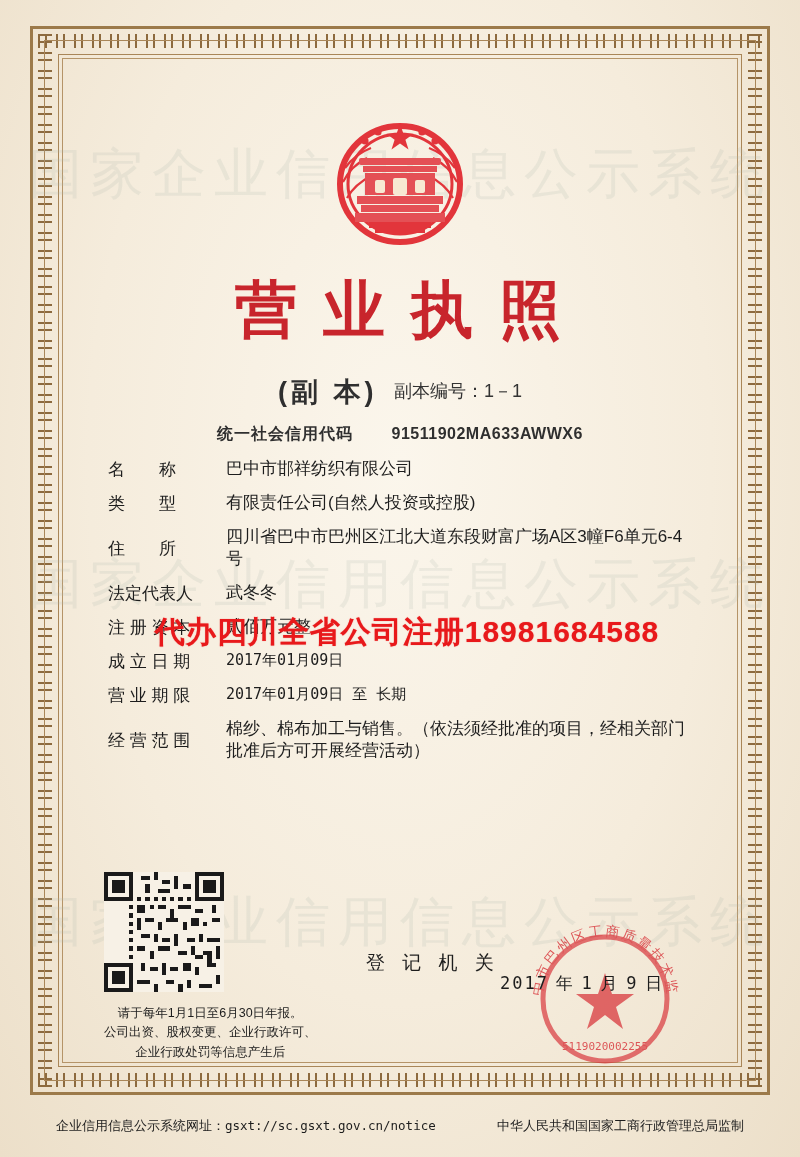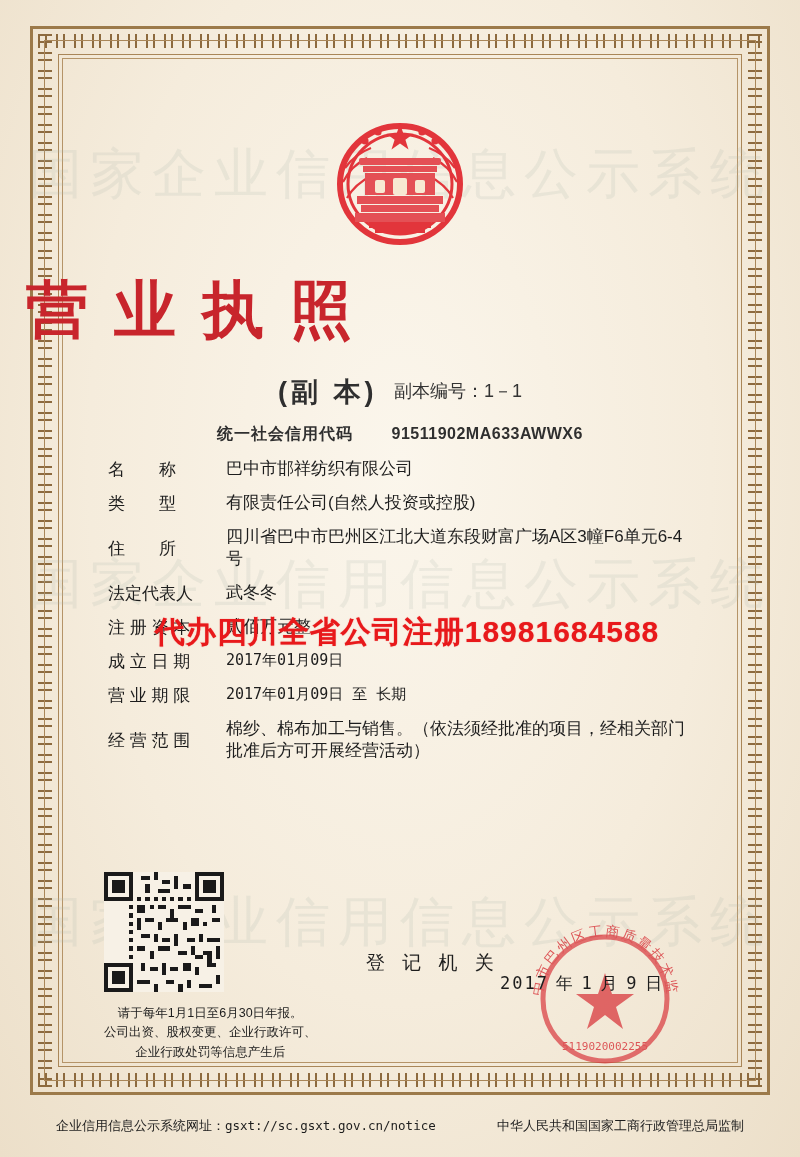--- a/index.html
+++ b/index.html
@@ -90,20 +90,21 @@
     top: 108px;
     transform: translateX(-50%);
     width: 150px;
     height: 150px;
   }
 
   .title {
     position: absolute;
     top: 268px;
     left: 0; right: 4px;
+    text-align: center;
     font-family: "DejaVu Sans", "Liberation Sans", sans-serif;
     font-size: 62px;
     font-weight: bold;
     letter-spacing: 26px;
     text-indent: 26px;
     color: #c8252c;
   }
 
   .subtitle-row {
     position: absolute;

